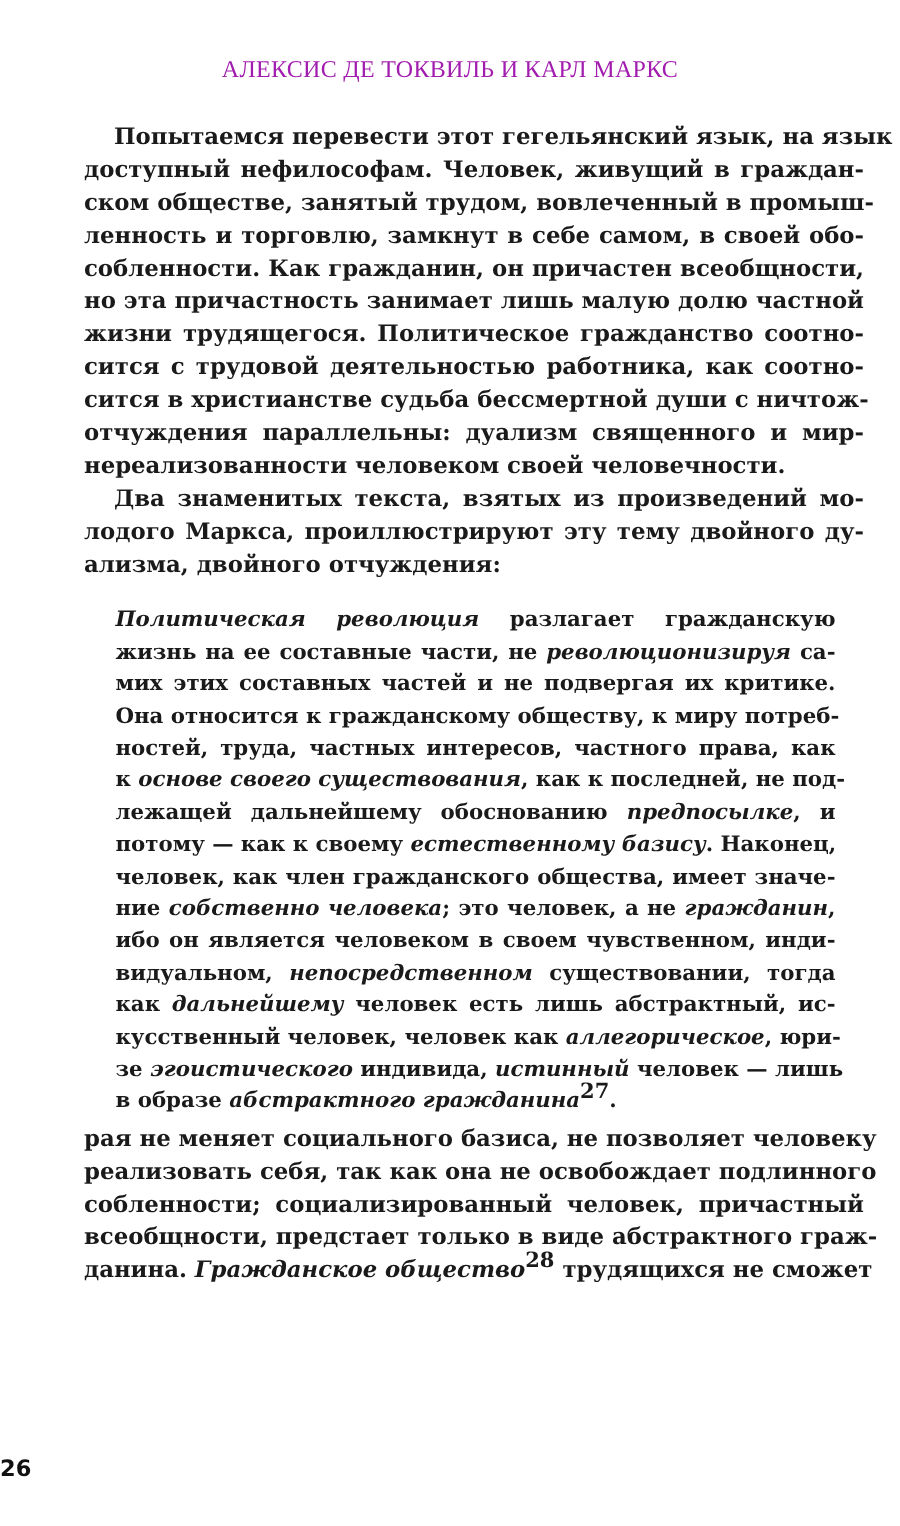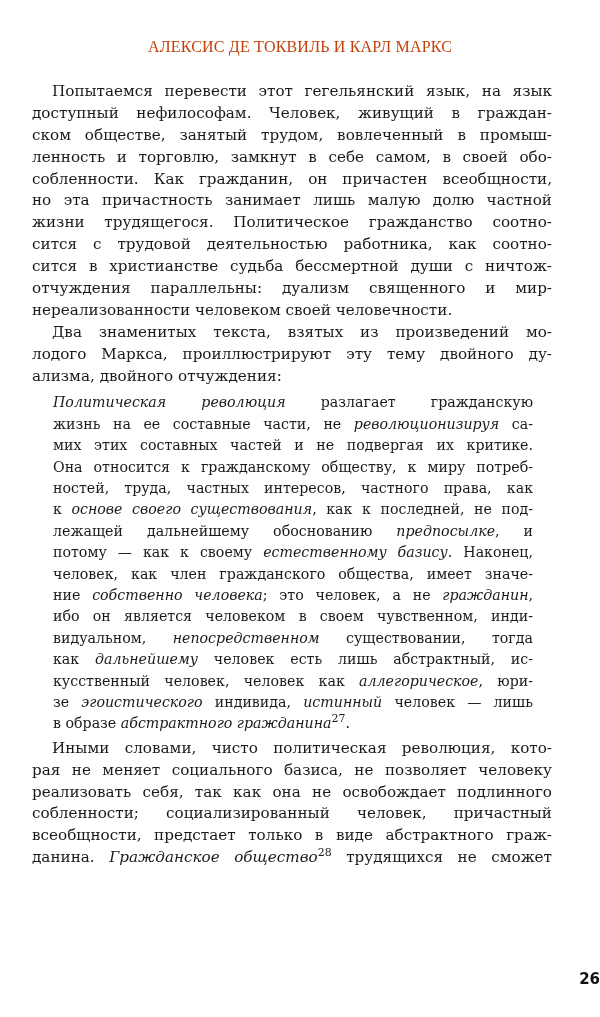--- a/index.html
+++ b/index.html
@@ -1,34 +1,34 @@
 <!DOCTYPE html>
 <html><head>
 <meta charset="utf-8">
 <style>
   html, body { margin: 0; padding: 0; background: #ffffff; }
   body { width: 600px; height: 1017px; position: relative; overflow: hidden; color: #1a1a1a; }
   .page { position: absolute; left: 0; top: 0; width: 600px; height: 1017px; }
   .running-head {
     position: absolute; top: 38px; left: 0; width: 600px; text-align: center;
-    font-family: "Liberation Serif", serif; font-size: 16px; letter-spacing: 0.2px; color: #c2410c;
+    font-family: "Liberation Serif", serif; font-size: 16px; letter-spacing: 0.2px; color: #a21caf;
   }
   .body-text {
-    position: absolute; left: 32px; top: 81px; width: 520px;
-    font-family: "DejaVu Serif", serif; font-size: 15.2px; line-height: 21.9px; color: #1a1a1a;
+    position: absolute; left: 56px; top: 81px; width: 520px;
+    font-family: "DejaVu Serif", serif; font-size: 15.2px; line-height: 21.9px; color: #1a1a1a; font-weight: bold;
   }
   .line { display: block; white-space: nowrap; text-align: justify; text-align-last: justify; height: 21.9px; overflow: visible; }
   .line.last { text-align-last: left; }
   .line.indent { padding-left: 20px; }
-  .quote { margin-left: 21px; width: 480px; font-size: 14.2px; line-height: 21.4px; margin-top: 5px; margin-bottom: 3px; }
+  .quote { margin-left: 21px; width: 480px; font-size: 14.2px; line-height: 21.4px; margin-top: 16px; margin-bottom: 3px; }
   .quote .line { height: 21.4px; }
   i, .it { font-style: italic; }
-  sup { font-size: 11px; line-height: 0; vertical-align: super; }
+  sup { font-size: 14px; line-height: 0; vertical-align: super; }
   .folio {
-    position: absolute; top: 970px; left: 0; width: 600px; text-align: right;
+    position: absolute; top: 970px; left: 0; width: 600px; text-align: left;
     font-family: "DejaVu Sans", sans-serif; font-weight: bold; font-size: 15px; color: #111;
   }
 </style>
 </head>
 <body>
 
 <div class="page">
 
   <div class="running-head">АЛЕКСИС ДЕ ТОКВИЛЬ И КАРЛ МАРКС</div>
 
@@ -67,21 +67,20 @@
       <span class="line"><span>ние </span><i>собственно человека</i><span>; это человек, а не </span><i>гражданин</i><span>,</span></span>
       <span class="line"><span>ибо он является человеком в своем чувственном, инди-</span></span>
       <span class="line"><span>видуальном, </span><i>непосредственном</i><span> существовании, тогда</span></span>
       <span class="line"><span>как </span><i>дальнейшему</i><span> человек есть лишь абстрактный, ис-</span></span>
       <span class="line"><span>кусственный человек, человек как </span><i>аллегорическое</i><span>, юри-</span></span>
       <span class="line"><span>зе </span><i>эгоистического</i><span> индивида, </span><i>истинный</i><span> человек — лишь</span></span>
       <span class="line last"><span>в образе </span><i>абстрактного гражданина</i><sup>27</sup><span>.</span></span>
     </div>
 
     <div>
-      <span class="line indent">Иными словами, чисто политическая революция, кото-</span>
       <span class="line">рая не меняет социального базиса, не позволяет человеку</span>
       <span class="line">реализовать себя, так как она не освобождает подлинного</span>
       <span class="line">собленности; социализированный человек, причастный</span>
       <span class="line">всеобщности, предстает только в виде абстрактного граж-</span>
       <span class="line"><span>данина. </span><i>Гражданское общество</i><sup>28</sup><span> трудящихся не сможет</span></span>
     </div>
 
   </div>
 
   <div class="folio">26</div>

